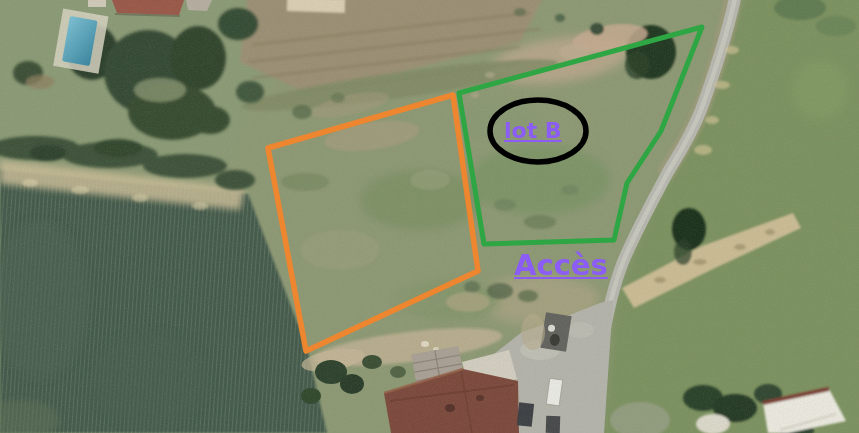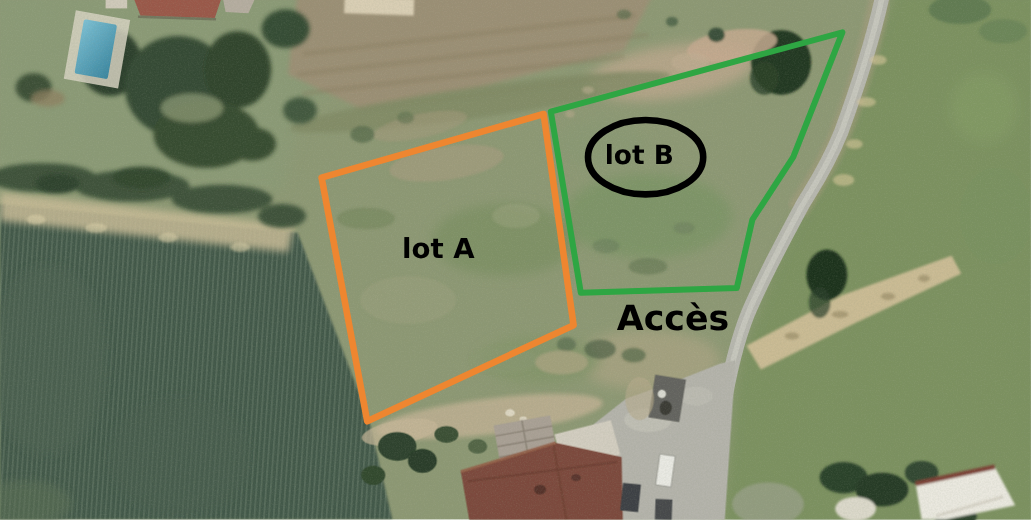--- a/index.html
+++ b/index.html
@@ -6,24 +6,25 @@
   .stage{
     position:relative;
     width:859px;height:433px;
     overflow:hidden;
     font-family:"DejaVu Sans","Liberation Sans",sans-serif;
   }
   .stage svg{position:absolute;left:0;top:0;display:block;}
   .map-label{
     position:absolute;
     font-weight:700;
-    color:#000000;
+    color:#8b5cf6;
     white-space:nowrap;
     line-height:1.1;
     user-select:none;
+    text-decoration:underline;
   }
   .lbl-a{left:335px;top:196px;font-size:23px;}
   .lbl-b{left:504px;top:119px;font-size:22px;}
   .lbl-acces{left:514px;top:250px;font-size:29px;}
 </style>
 </head>
 <body>
 
 <div class="stage">
 <svg width="859" height="433" viewBox="0 0 859 433">
@@ -245,16 +246,15 @@
   <rect x="0" y="0" width="859" height="433" filter="url(#noiseDark)" opacity="0.35"></rect>
   <rect x="0" y="0" width="859" height="433" filter="url(#noiseLight)" opacity="0.3"></rect>
 
   <g>
     <polygon points="268,148 453,95 478,271 306,351" fill="none" stroke="#ee8630" stroke-width="5.5" stroke-linejoin="round"></polygon>
     <polygon points="459,93 702,27 661,131 627,183 614,240 484,244" fill="none" stroke="#2ea643" stroke-width="5" stroke-linejoin="round"></polygon>
     <ellipse cx="538" cy="131" rx="48" ry="31" fill="none" stroke="#000000" stroke-width="5.5"></ellipse>
   </g>
 </svg>
 
-<div class="map-label lbl-a">lot A</div>
 <div class="map-label lbl-b">lot B</div>
 <div class="map-label lbl-acces">Accès</div>
 </div>
 
 </body></html>

